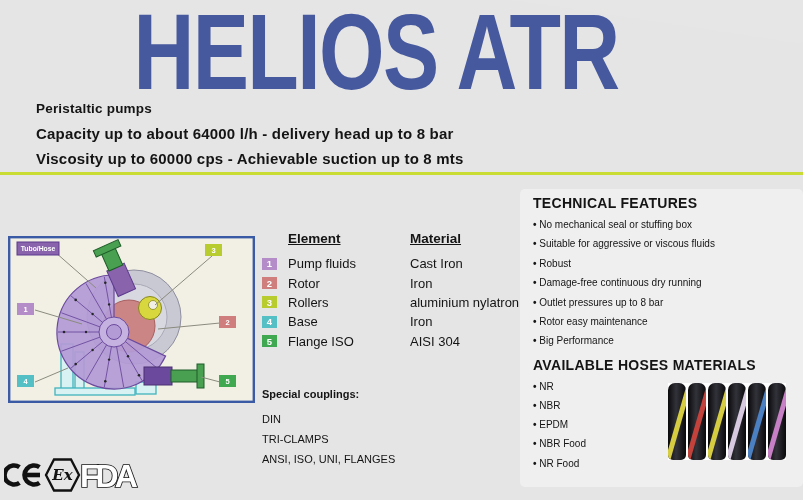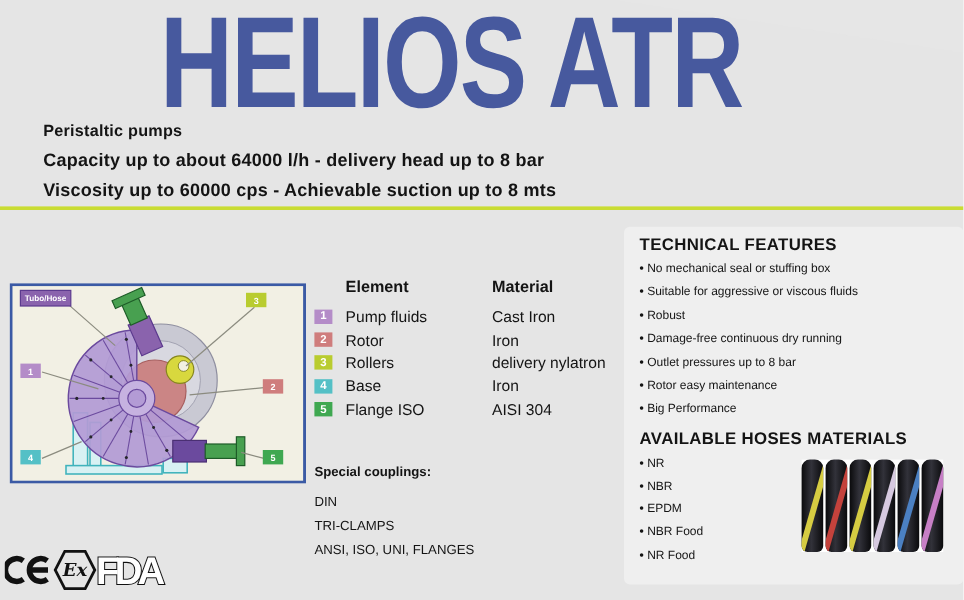--- a/index.html
+++ b/index.html
@@ -15,21 +15,21 @@
   
   .subtitle{position:absolute;top:101px;left:36px;width:767px;text-align:left;font-weight:bold;z-index:2;}
   .sub-line1{font-size:13.5px;margin-bottom:5px;letter-spacing:.2px;}
   .spec{font-size:15px;line-height:25px;letter-spacing:.2px;}
   .divider{position:absolute;top:172px;left:0;width:803px;height:3px;background:#c9dc33;}
   
   .diagram{position:absolute;left:8px;top:236px;width:247px;height:167px;}
   .diagram svg text{font-family:"Liberation Sans",sans-serif;}
   
   .parts{position:absolute;left:262px;top:231px;width:258px;}
-  .parts-header{display:flex;font-weight:bold;font-size:13.5px;margin-bottom:8px;}
+  .parts-header{display:flex;font-weight:bold;font-size:13.5px;margin-bottom:8px;text-decoration:underline;}
   .ph-element{margin-left:26px;width:122px;}
   .parts-row{display:flex;align-items:center;height:19.4px;font-size:13px;}
   .badge{width:15px;height:12px;margin-right:11px;flex:0 0 15px;display:flex;align-items:center;
          justify-content:center;color:#fff;font-size:9.5px;font-weight:bold;}
   .row-element{width:122px;}
   
   .couplings{position:absolute;left:262px;top:388px;font-size:11px;}
   .couplings-title{font-weight:bold;margin-bottom:9px;}
   .coupling-item{line-height:20px;}
   
@@ -176,21 +176,21 @@
       <div class="row-material">Cast Iron</div>
     </div>
     <div class="parts-row">
       <div class="badge" style="background: rgb(207, 125, 125);">2</div>
       <div class="row-element">Rotor</div>
       <div class="row-material">Iron</div>
     </div>
     <div class="parts-row">
       <div class="badge" style="background: rgb(185, 204, 47);">3</div>
       <div class="row-element">Rollers</div>
-      <div class="row-material">delivery nylatron</div>
+      <div class="row-material">aluminium nylatron</div>
     </div>
     <div class="parts-row">
       <div class="badge" style="background: rgb(84, 192, 198);">4</div>
       <div class="row-element">Base</div>
       <div class="row-material">Iron</div>
     </div>
     <div class="parts-row">
       <div class="badge" style="background: rgb(63, 168, 81);">5</div>
       <div class="row-element">Flange ISO</div>
       <div class="row-material">AISI 304</div>

